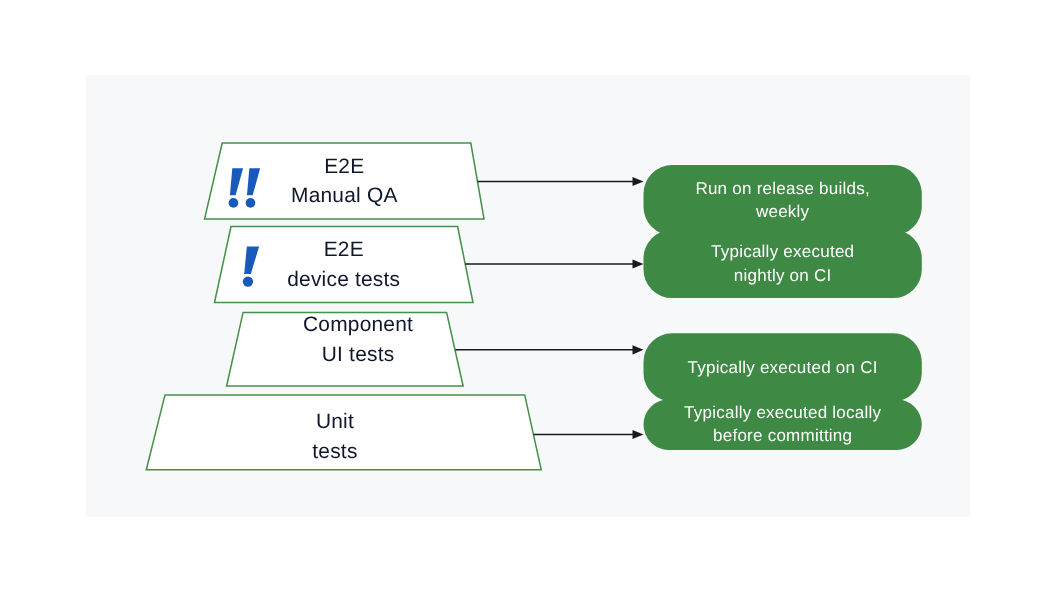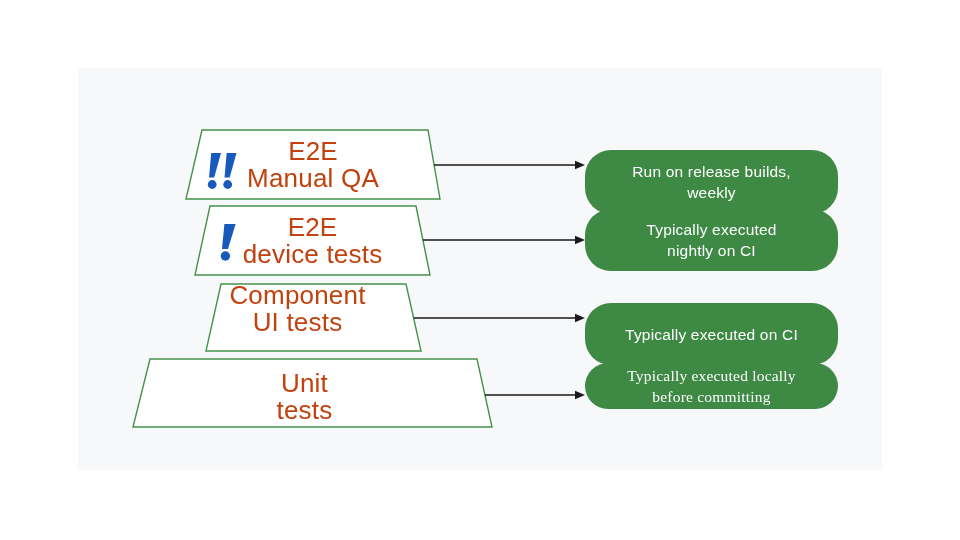--- a/index.html
+++ b/index.html
@@ -22,43 +22,43 @@
   }
   .trap-shape { fill: #ffffff; stroke: #459149; stroke-width: 1.4; }
   .arrow-line { stroke: #1a1a1a; stroke-width: 1.4; }
   .arrow-head { fill: #1a1a1a; }
   .excl { fill: #185abc; }
 
   .tlabel {
     position: absolute;
     display: flex; flex-direction: column;
     align-items: center; justify-content: center;
-    font-size: 26px; line-height: 27px;
-    color: #c2410c; letter-spacing: 0.2px;
+    font-size: 19px; line-height: 27px;
+    color: #0f172a; letter-spacing: 0.2px;
     text-align: center;
     pointer-events: none;
   }
   .tlabel.l1 { left: 108px; top: 62px;  width: 254px; height: 69px; }
   .tlabel.l2 { left: 117px; top: 138px; width: 235px; height: 69px; }
-  .tlabel.l3 { left: 112px; top: 216px; width: 215px; height: 49px; }
+  .tlabel.l3 { left: 140px; top: 216px; width: 215px; height: 49px; }
   .tlabel.l4 { left: 47px;  top: 291px; width: 359px; height: 76px; }
 
   .pill {
     position: absolute; left: 507px; width: 253px;
     background: #3e8943; border-radius: 26px;
     color: #ffffff;
     display: flex; flex-direction: column;
     align-items: center; justify-content: center;
     font-size: 15.5px; line-height: 21px; font-weight: 500;
     text-align: center; letter-spacing: 0.2px;
   }
   .pill.p1 { top: 82px;  height: 64px; }
   .pill.p2 { top: 141px; height: 62px; }
   .pill.p3 { top: 219px; height: 62px; margin-top: 16px; }
-  .pill.p4 { top: 295px; height: 46px; font-family: Liberation Serif, serif; }
+  .pill.p4 { top: 295px; height: 46px; }
   .pill span, .tlabel span { display: block; }
 </style>
 </head>
 <body>
 
 <div class="panel">
 
   <svg class="shapes" viewBox="0 0 804 402" aria-hidden="true">
 
     <polygon class="trap-shape" points="124,62 350,62 362,131 108,131"></polygon>

